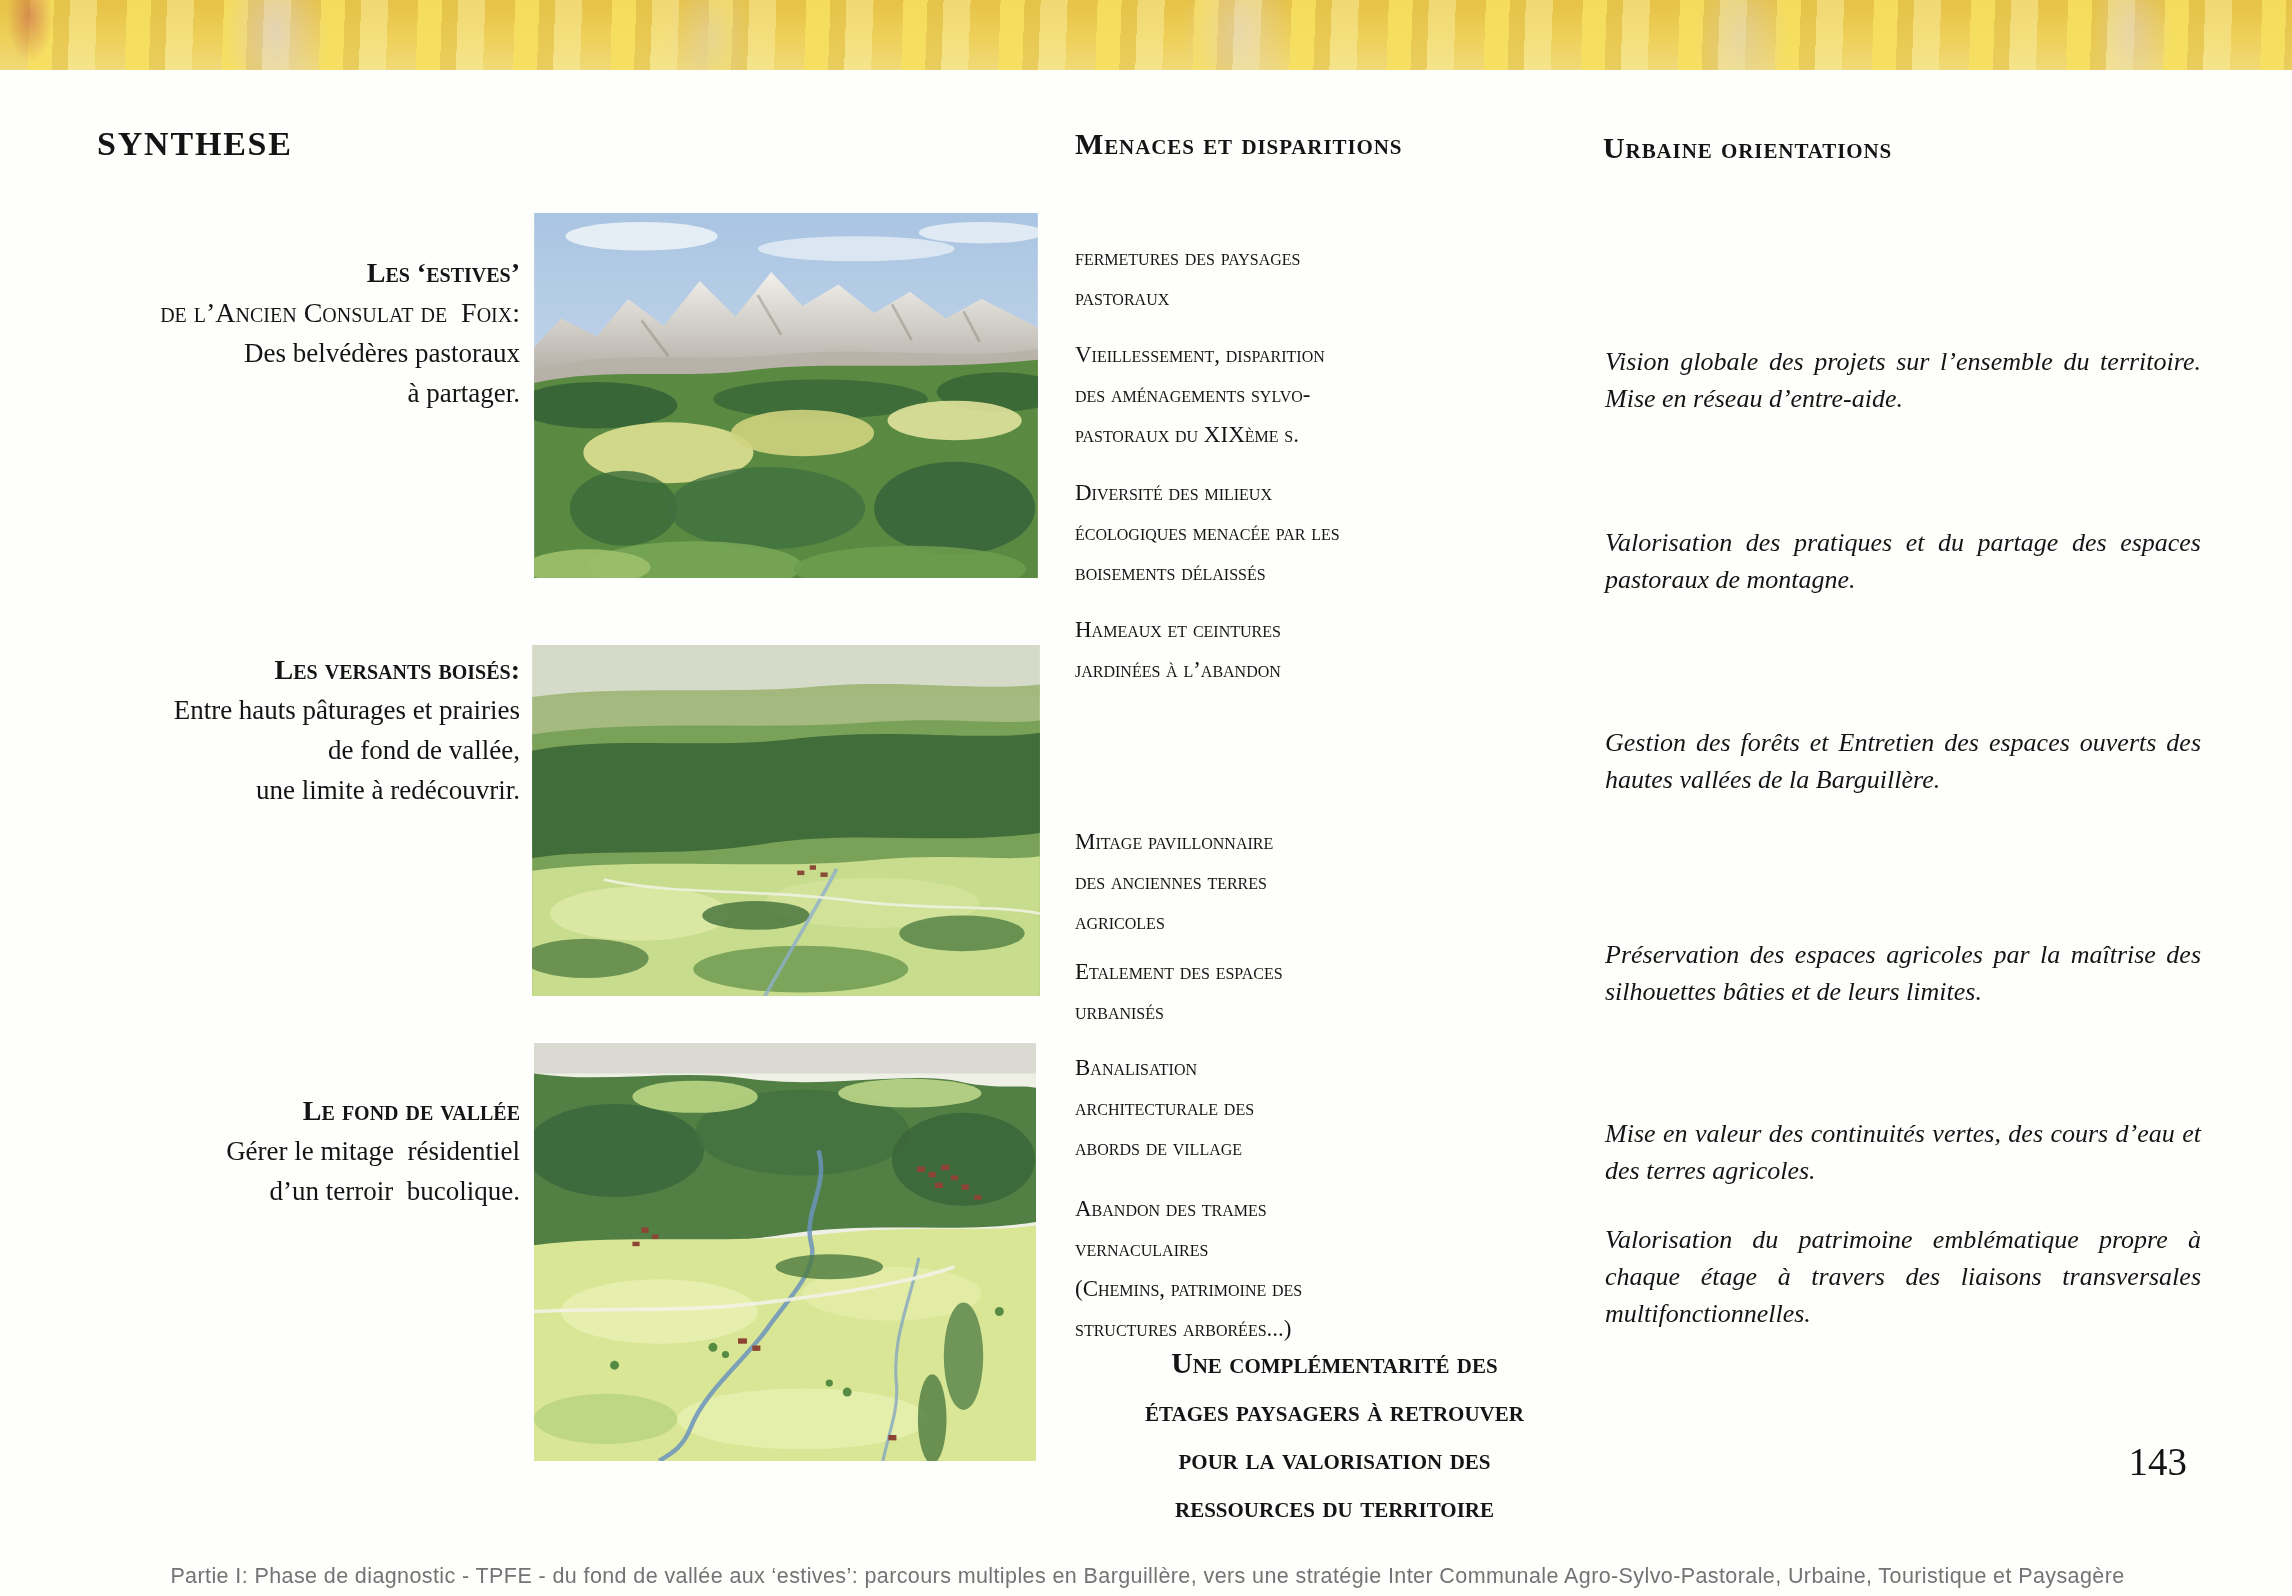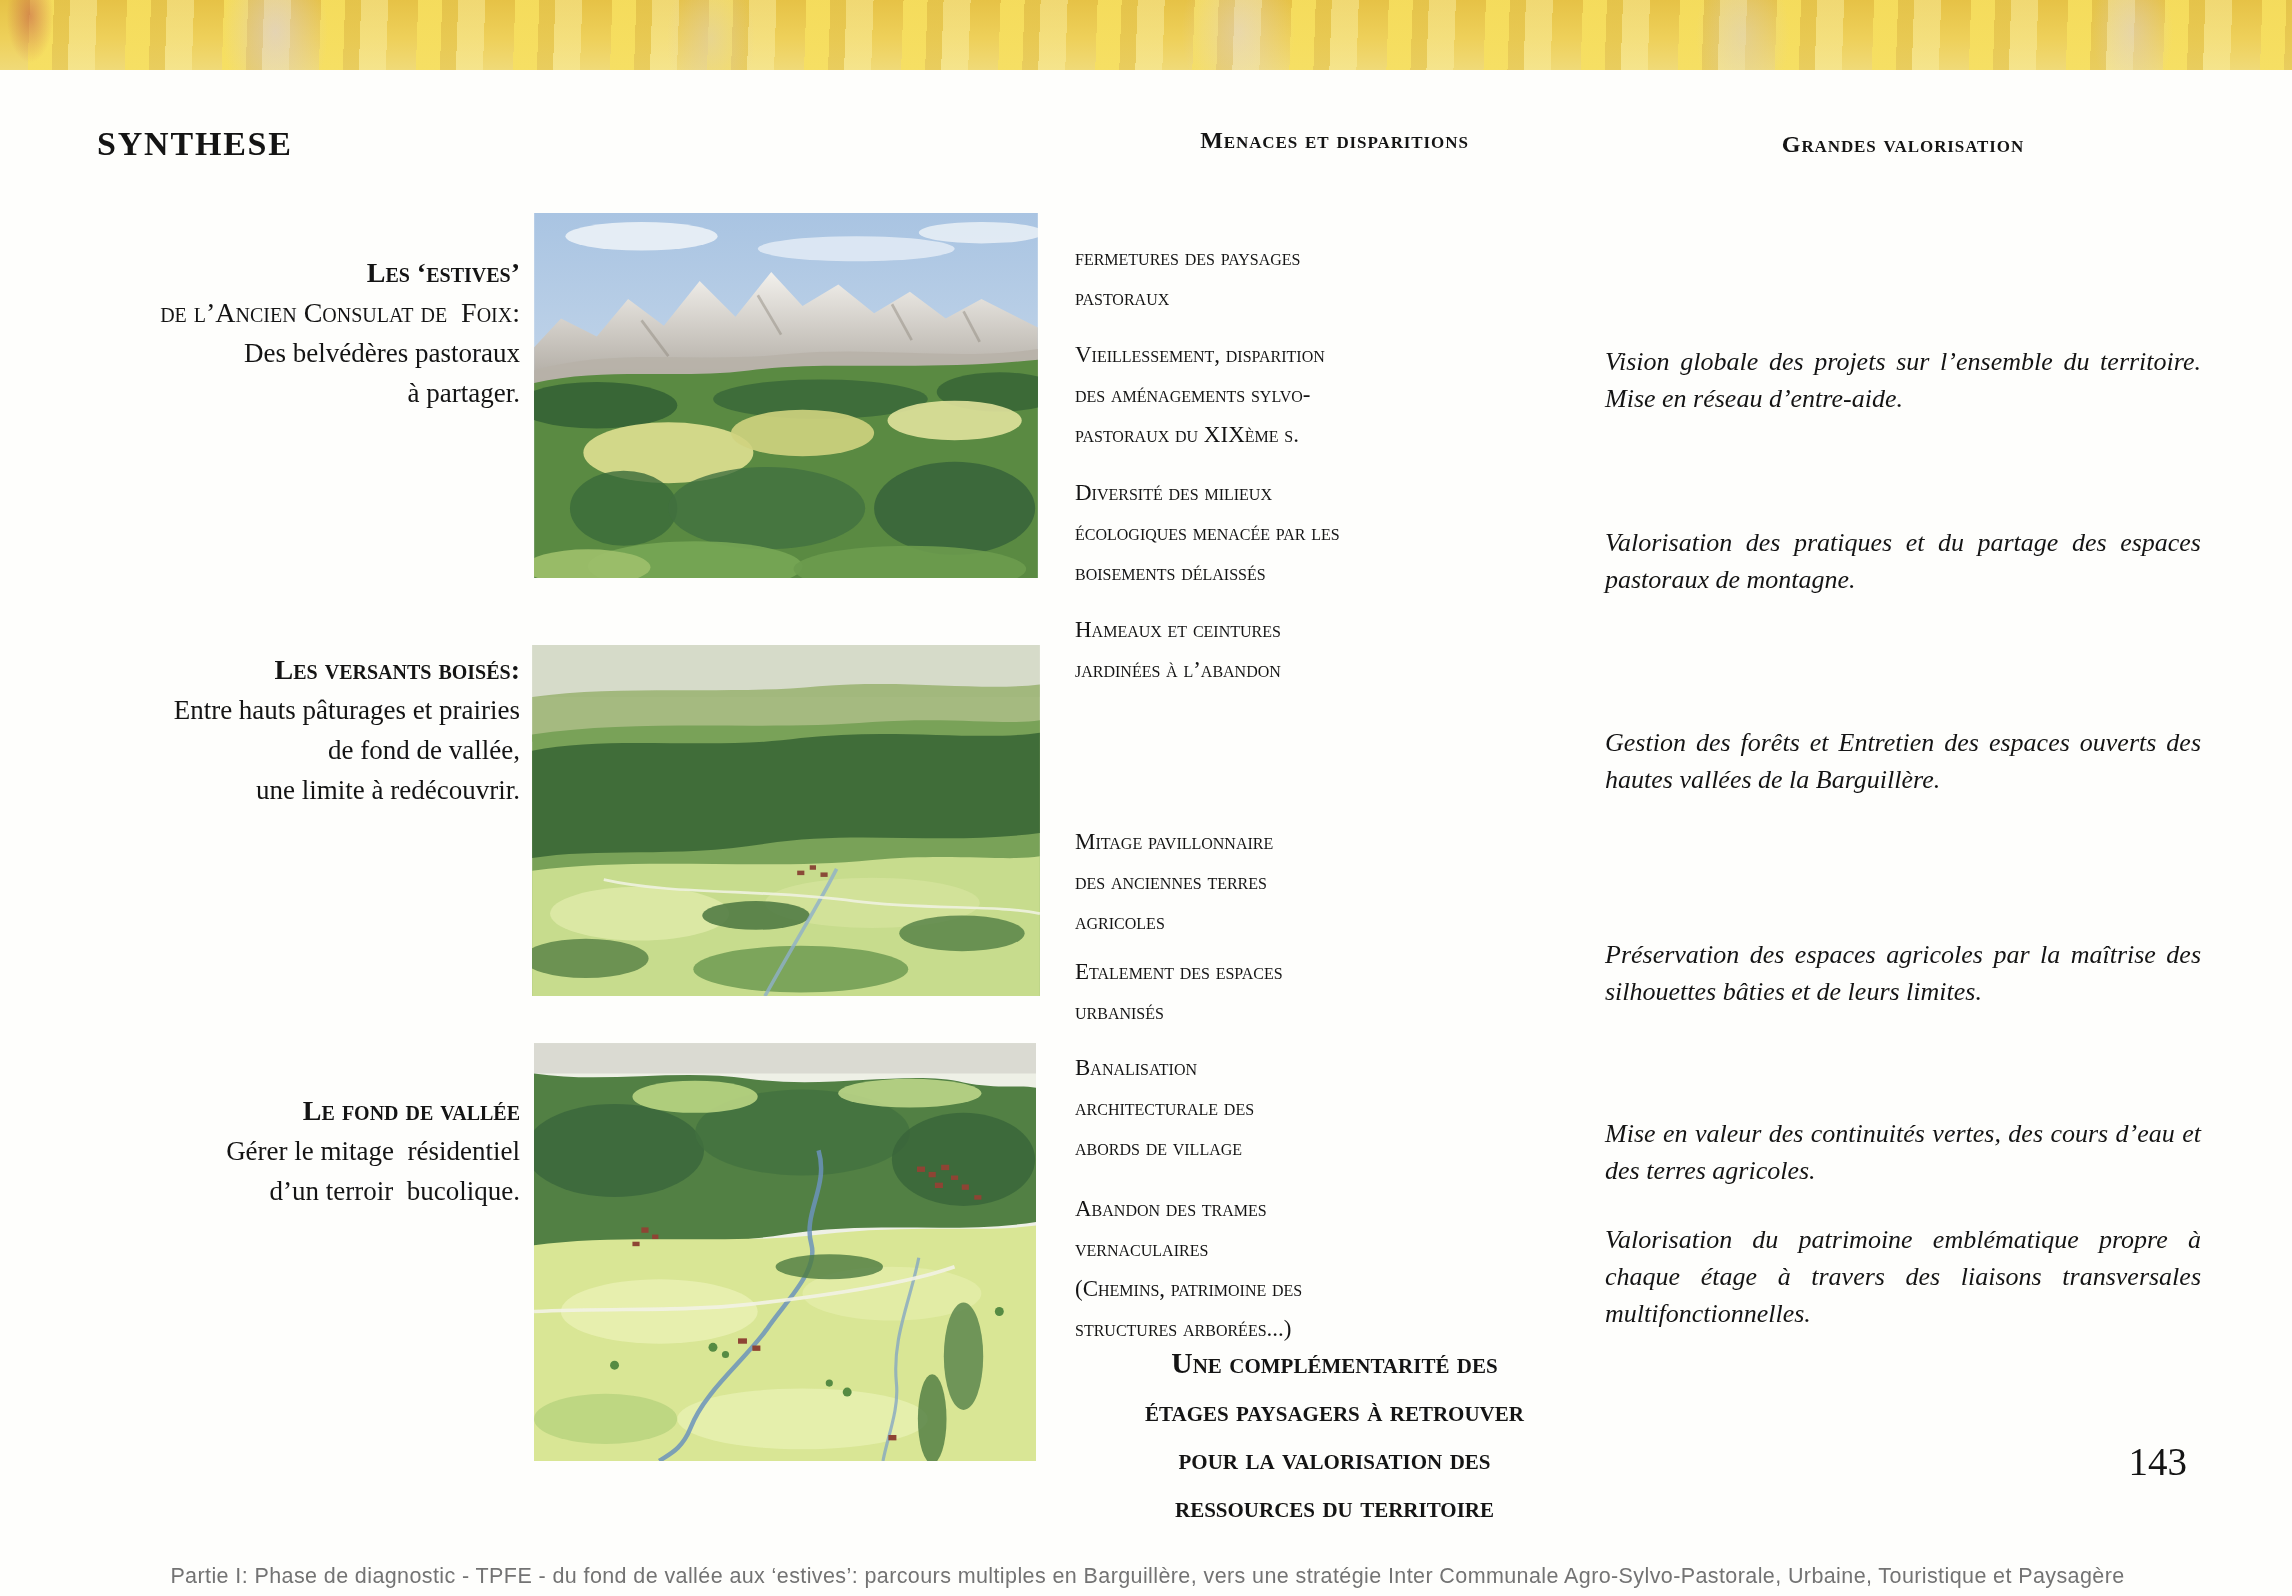--- a/index.html
+++ b/index.html
@@ -27,21 +27,21 @@
   }
   
   .caption{position:absolute;left:54px;width:466px;text-align:right;line-height:40px;}
   .cap-head{font-weight:700;font-variant:small-caps;font-size:28px;white-space:pre-wrap;}
   .cap-sub{font-variant:small-caps;font-size:28px;white-space:pre-wrap;}
   .cap-desc{font-size:27px;white-space:pre-wrap;}
   
   .figure{position:absolute;left:534px;}
   .figure svg{display:block;}
   
-  .col-heading{position:absolute;font-weight:700;font-variant:small-caps;font-size:24px;letter-spacing:0.9px;text-align:center;}
+  .col-heading{position:absolute;font-weight:700;font-variant:small-caps;font-size:30px;letter-spacing:0.9px;}
   .menaces-heading{left:1075px;top:127px;width:519px;}
   .orientations-heading{left:1603px;top:131px;width:600px;}
   .menace{
     position:absolute;left:1075px;width:519px;text-align:left;
     font-variant:small-caps;font-size:23px;line-height:40px;white-space:pre-wrap;
   }
   .conclusion{
     position:absolute;left:1057px;top:1339px;width:555px;text-align:center;
     font-variant:small-caps;font-weight:700;font-size:29.6px;line-height:48px;white-space:pre-wrap;
   }
@@ -215,21 +215,21 @@
   <p class="menace" style="top:1166px">Abandon des trames
 vernaculaires
 (Chemins, patrimoine des
 structures arborées...)</p>
 
   <div class="conclusion">Une complémentarité des
 étages paysagers à retrouver
 pour la valorisation des
 ressources du territoire</div>
 
-  <div class="col-heading orientations-heading">Grandes valorisation</div>
+  <div class="col-heading orientations-heading">Urbaine orientations</div>
 
   <p class="orientation" style="top:317px">Vision globale des projets sur l’ensemble du territoire. Mise en réseau d’entre-aide.</p>
   <p class="orientation" style="top:498px">Valorisation des pratiques et du partage des espaces pastoraux de montagne.</p>
   <p class="orientation" style="top:698px">Gestion des forêts et Entretien des espaces ouverts des hautes vallées de la Barguillère.</p>
   <p class="orientation" style="top:910px">Préservation des espaces agricoles par la maîtrise des silhouettes bâties et de leurs limites.</p>
   <p class="orientation" style="top:1089px">Mise en valeur des continuités vertes, des cours d’eau et des terres agricoles.</p>
   <p class="orientation" style="top:1195px">Valorisation du patrimoine emblématique propre à chaque étage à travers des liaisons transversales multifonctionnelles.</p>
 
   <div class="pagenum">143</div>
   <div class="footer">Partie I: Phase de diagnostic - TPFE - du fond de vallée aux ‘estives’: parcours multiples en Barguillère, vers une stratégie Inter Communale Agro-Sylvo-Pastorale, Urbaine, Touristique et Paysagère</div>

